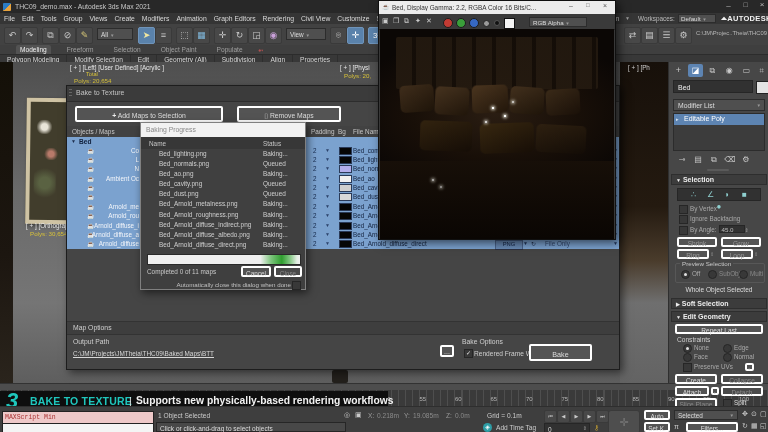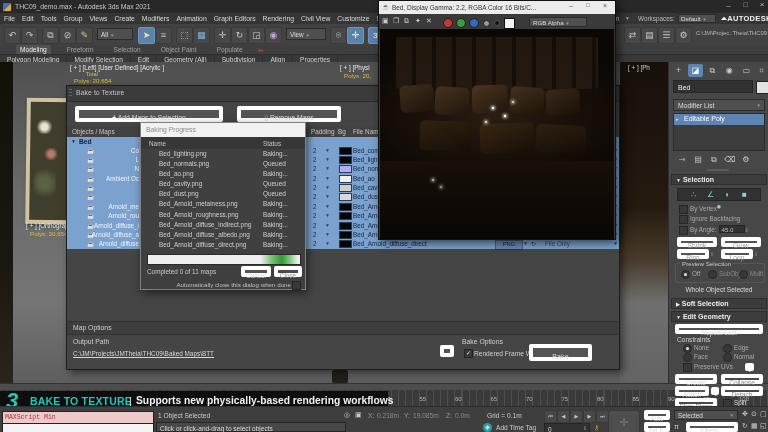--- a/index.html
+++ b/index.html
@@ -1,21 +1,21 @@
 <!DOCTYPE html>
 <html><head>
 <meta charset="utf-8">
 <style>
   html,body{margin:0;padding:0;background:#222;}
   .stage{position:relative;width:768px;height:432px;overflow:hidden;background:#4a4a4a;
          font-family:"Liberation Sans",sans-serif;color:#d8d8d8;font-size:7px;
          -webkit-font-smoothing:antialiased;}
   .abs{position:absolute;}
   .nowrap{white-space:nowrap;}
-  .btn{background:#545454;border:4px solid #ffffff;border-radius:2px;color:#ddd;
+  .btn{background:#545454;border:2px solid #ffffff;border-radius:2px;color:#ddd;
        text-align:center;box-sizing:border-box;}
   .btn.dis{color:#8a8a8a;background:#4a4a4a;}
   .inset{background:#313131;border:1px solid #262626;box-sizing:border-box;}
   .ddown{background:#4f4f4f;border:1px solid #2c2c2c;box-sizing:border-box;color:#ddd;}
   .icon{display:inline-block;text-align:center;color:#c9c9c9;}
   .tbicon{width:15px;height:15px;line-height:15px;font-size:9px;background:#484848;
           border:1px solid #3a3a3a;border-radius:2px;}
   .tbicon.on{background:#5a82ab;border-color:#6f94ba;color:#fff;}
   .chk{width:7px;height:7px;background:#383838;border:1px solid #262626;display:inline-block;
        font-size:6px;line-height:7px;color:#e8e8e8;text-align:center;vertical-align:middle;}

